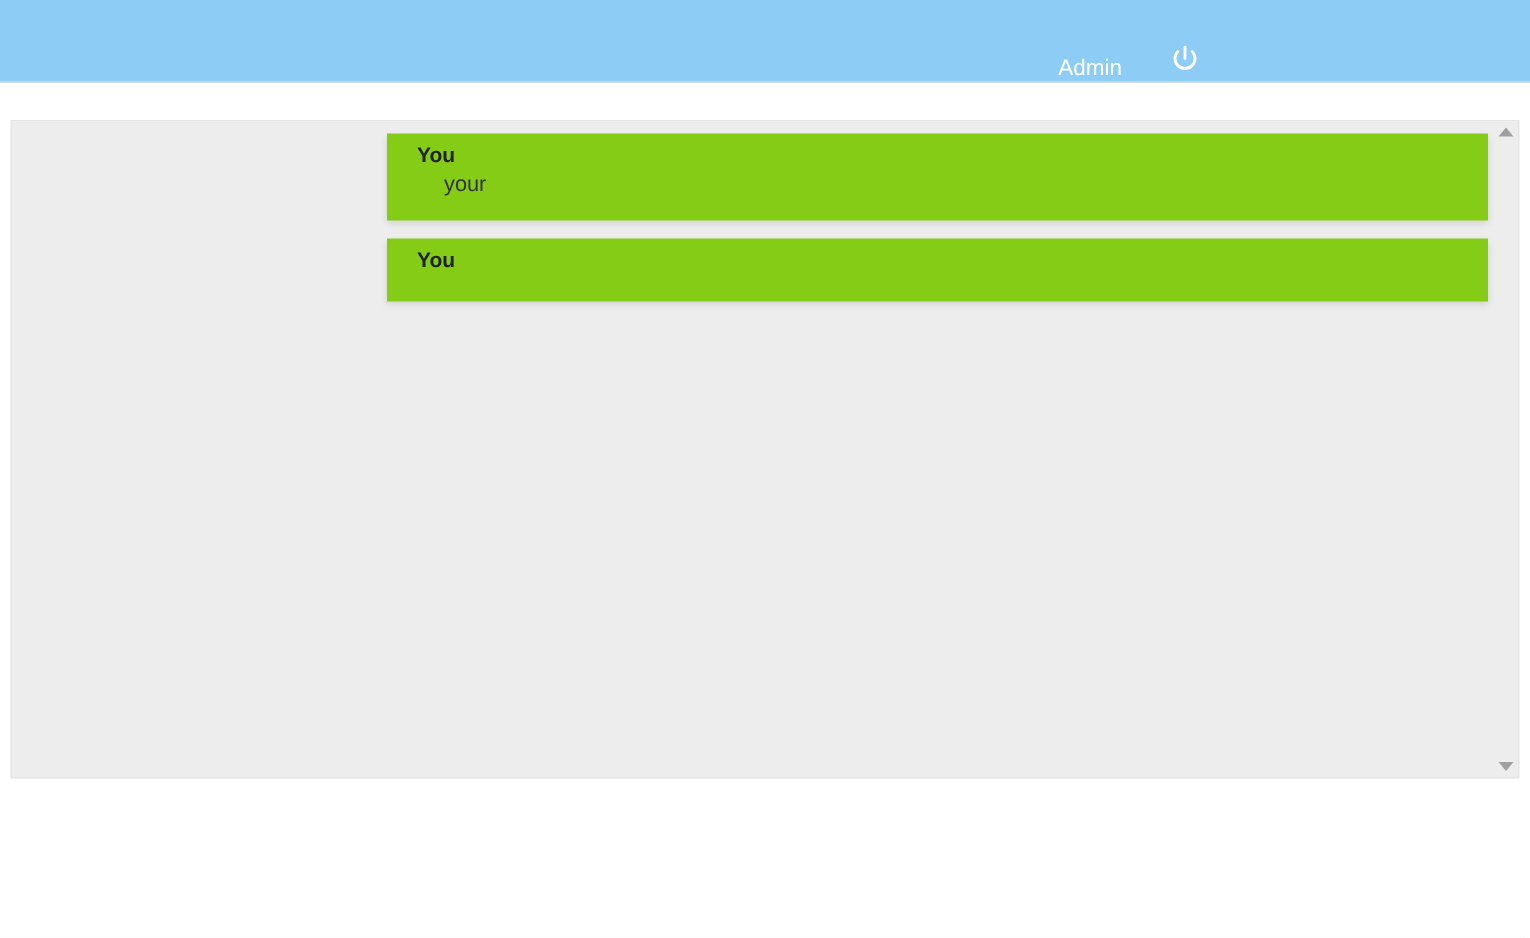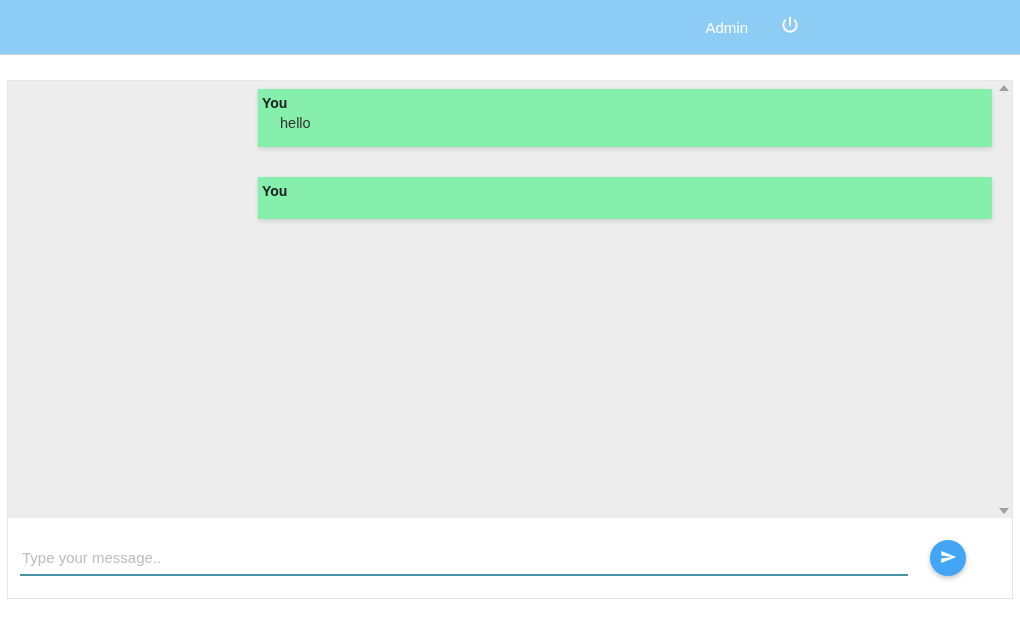--- a/index.html
+++ b/index.html
@@ -3,21 +3,21 @@
 <meta charset="utf-8">
 <style>
   * { box-sizing: border-box; margin: 0; padding: 0; }
   html, body { width: 1020px; height: 625px; font-family: Arial, Helvetica, sans-serif; background: #ffffff; }
 
   .header {
     width: 100%;
     height: 55px;
     background: #8dccf4;
     display: flex;
-    align-items: center;
+    align-items: flex-end;
     justify-content: flex-end;
     padding-right: 220px;
     color: #fff;
     border-bottom: 1px solid #d0d0d0;
   }
   .header .admin-label { font-size: 15px; margin-right: 32px; }
   .header .power-icon { cursor: pointer; }
 
   .chat-wrapper {
     margin: 25px 7px 0 7px;
@@ -39,24 +39,24 @@
     width: 0; height: 0;
     border-left: 5px solid transparent;
     border-right: 5px solid transparent;
   }
   .chat-scroll::before { top: 4px; border-bottom: 6px solid #a0a0a0; }
   .chat-scroll::after  { bottom: 4px; border-top: 6px solid #a0a0a0; }
 
   .message {
     margin-left: 250px;
     margin-right: 20px;
-    margin-bottom: 30px;
-    background: #86efac;
+    margin-bottom: 12px;
+    background: #84cc16;
     box-shadow: 0 2px 5px rgba(0,0,0,0.12);
-    padding: 6px 4px 16px 4px;
+    padding: 6px 4px 16px 20px;
   }
   .message .sender {
     font-weight: bold;
     font-size: 14px;
     color: #222;
     padding: 0 0 4px 0;
   }
   .message .text {
     font-size: 14.5px;
     color: #333;
@@ -108,32 +108,22 @@
       <path d="M6.2 6.5 A8 8 0 1 0 17.8 6.5"></path>
     </svg>
   </span>
 </div>
 
 <div class="chat-wrapper">
   <div class="chat-scroll">
 
     <div class="message">
       <div class="sender">You</div>
-      <div class="text">hello</div>
+      <div class="text">your</div>
     </div>
 
     <div class="message">
       <div class="sender">You</div>
     </div>
 
   </div>
 
-  <div class="composer">
-    <input type="text" class="msg-input" autofocus="" placeholder="Type your message.." style="">
-    <button class="send-btn">
-      <span>
-        <svg width="18" height="18" viewBox="0 0 24 24">
-            <path d="M3 20 L23 12 L3 4 L3 10 L17 12 L3 14 Z"></path>
-          </svg>
-      </span>
-    </button>
-  </div>
 </div>
 
 </body></html>

